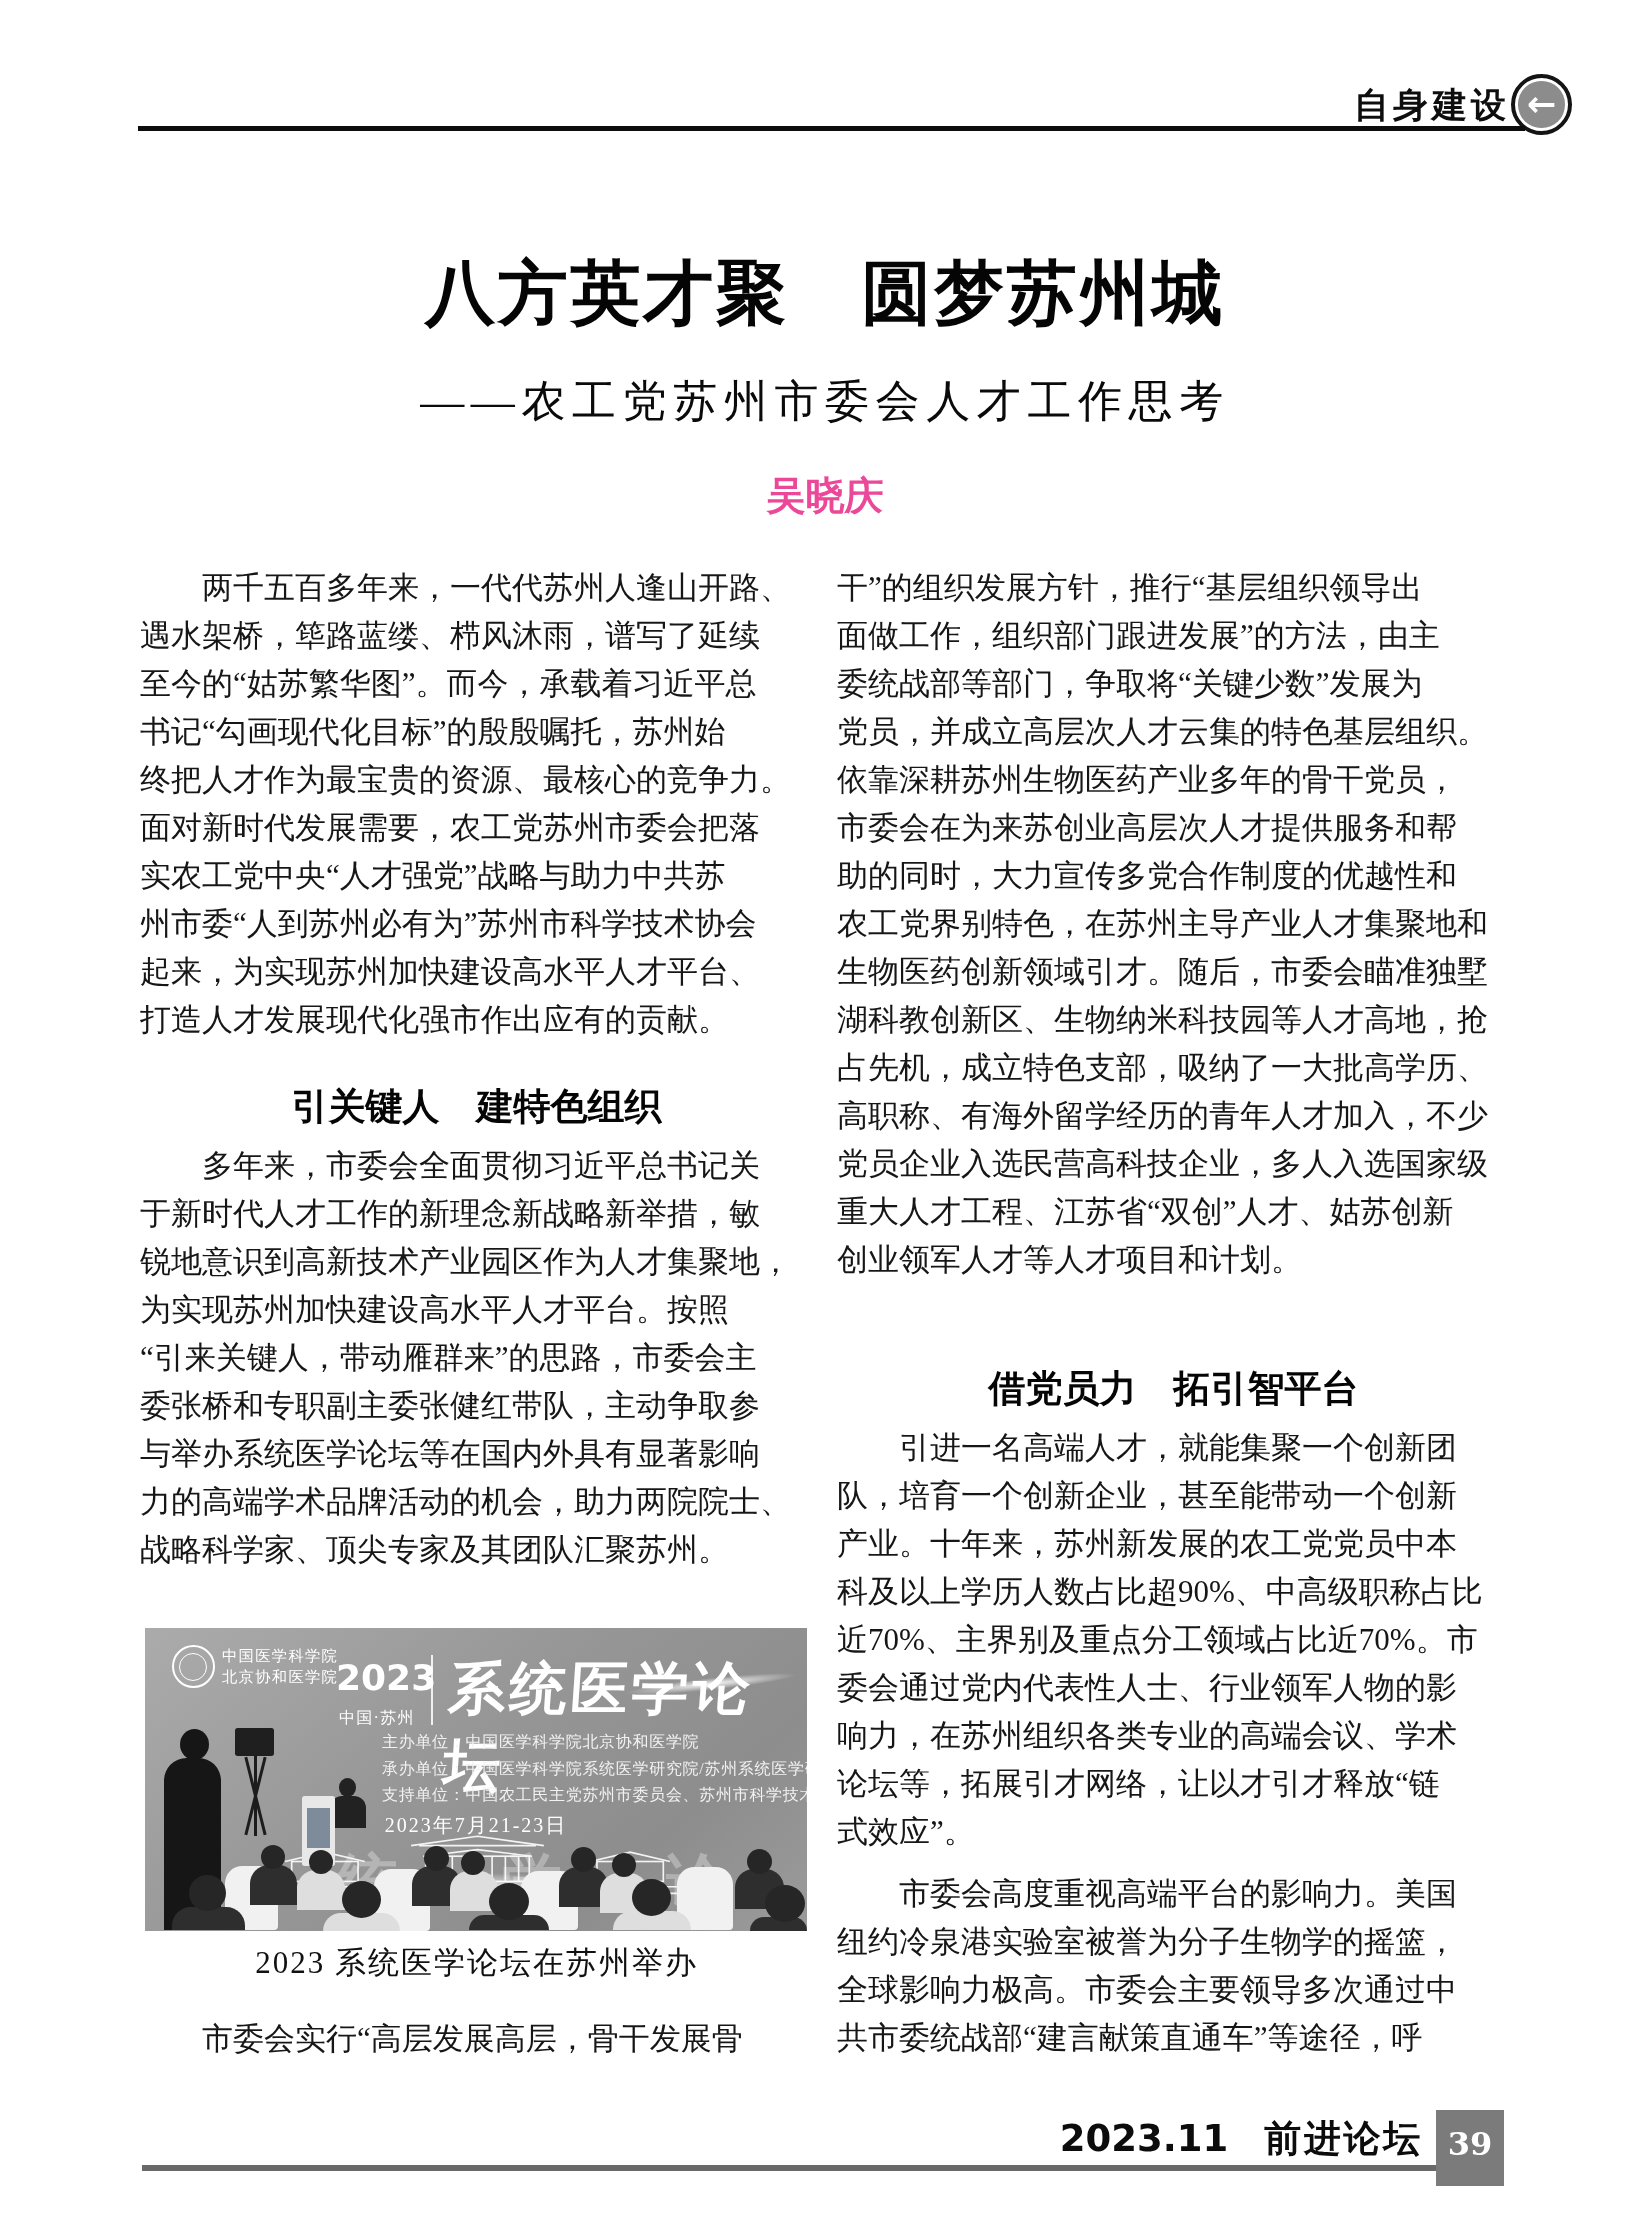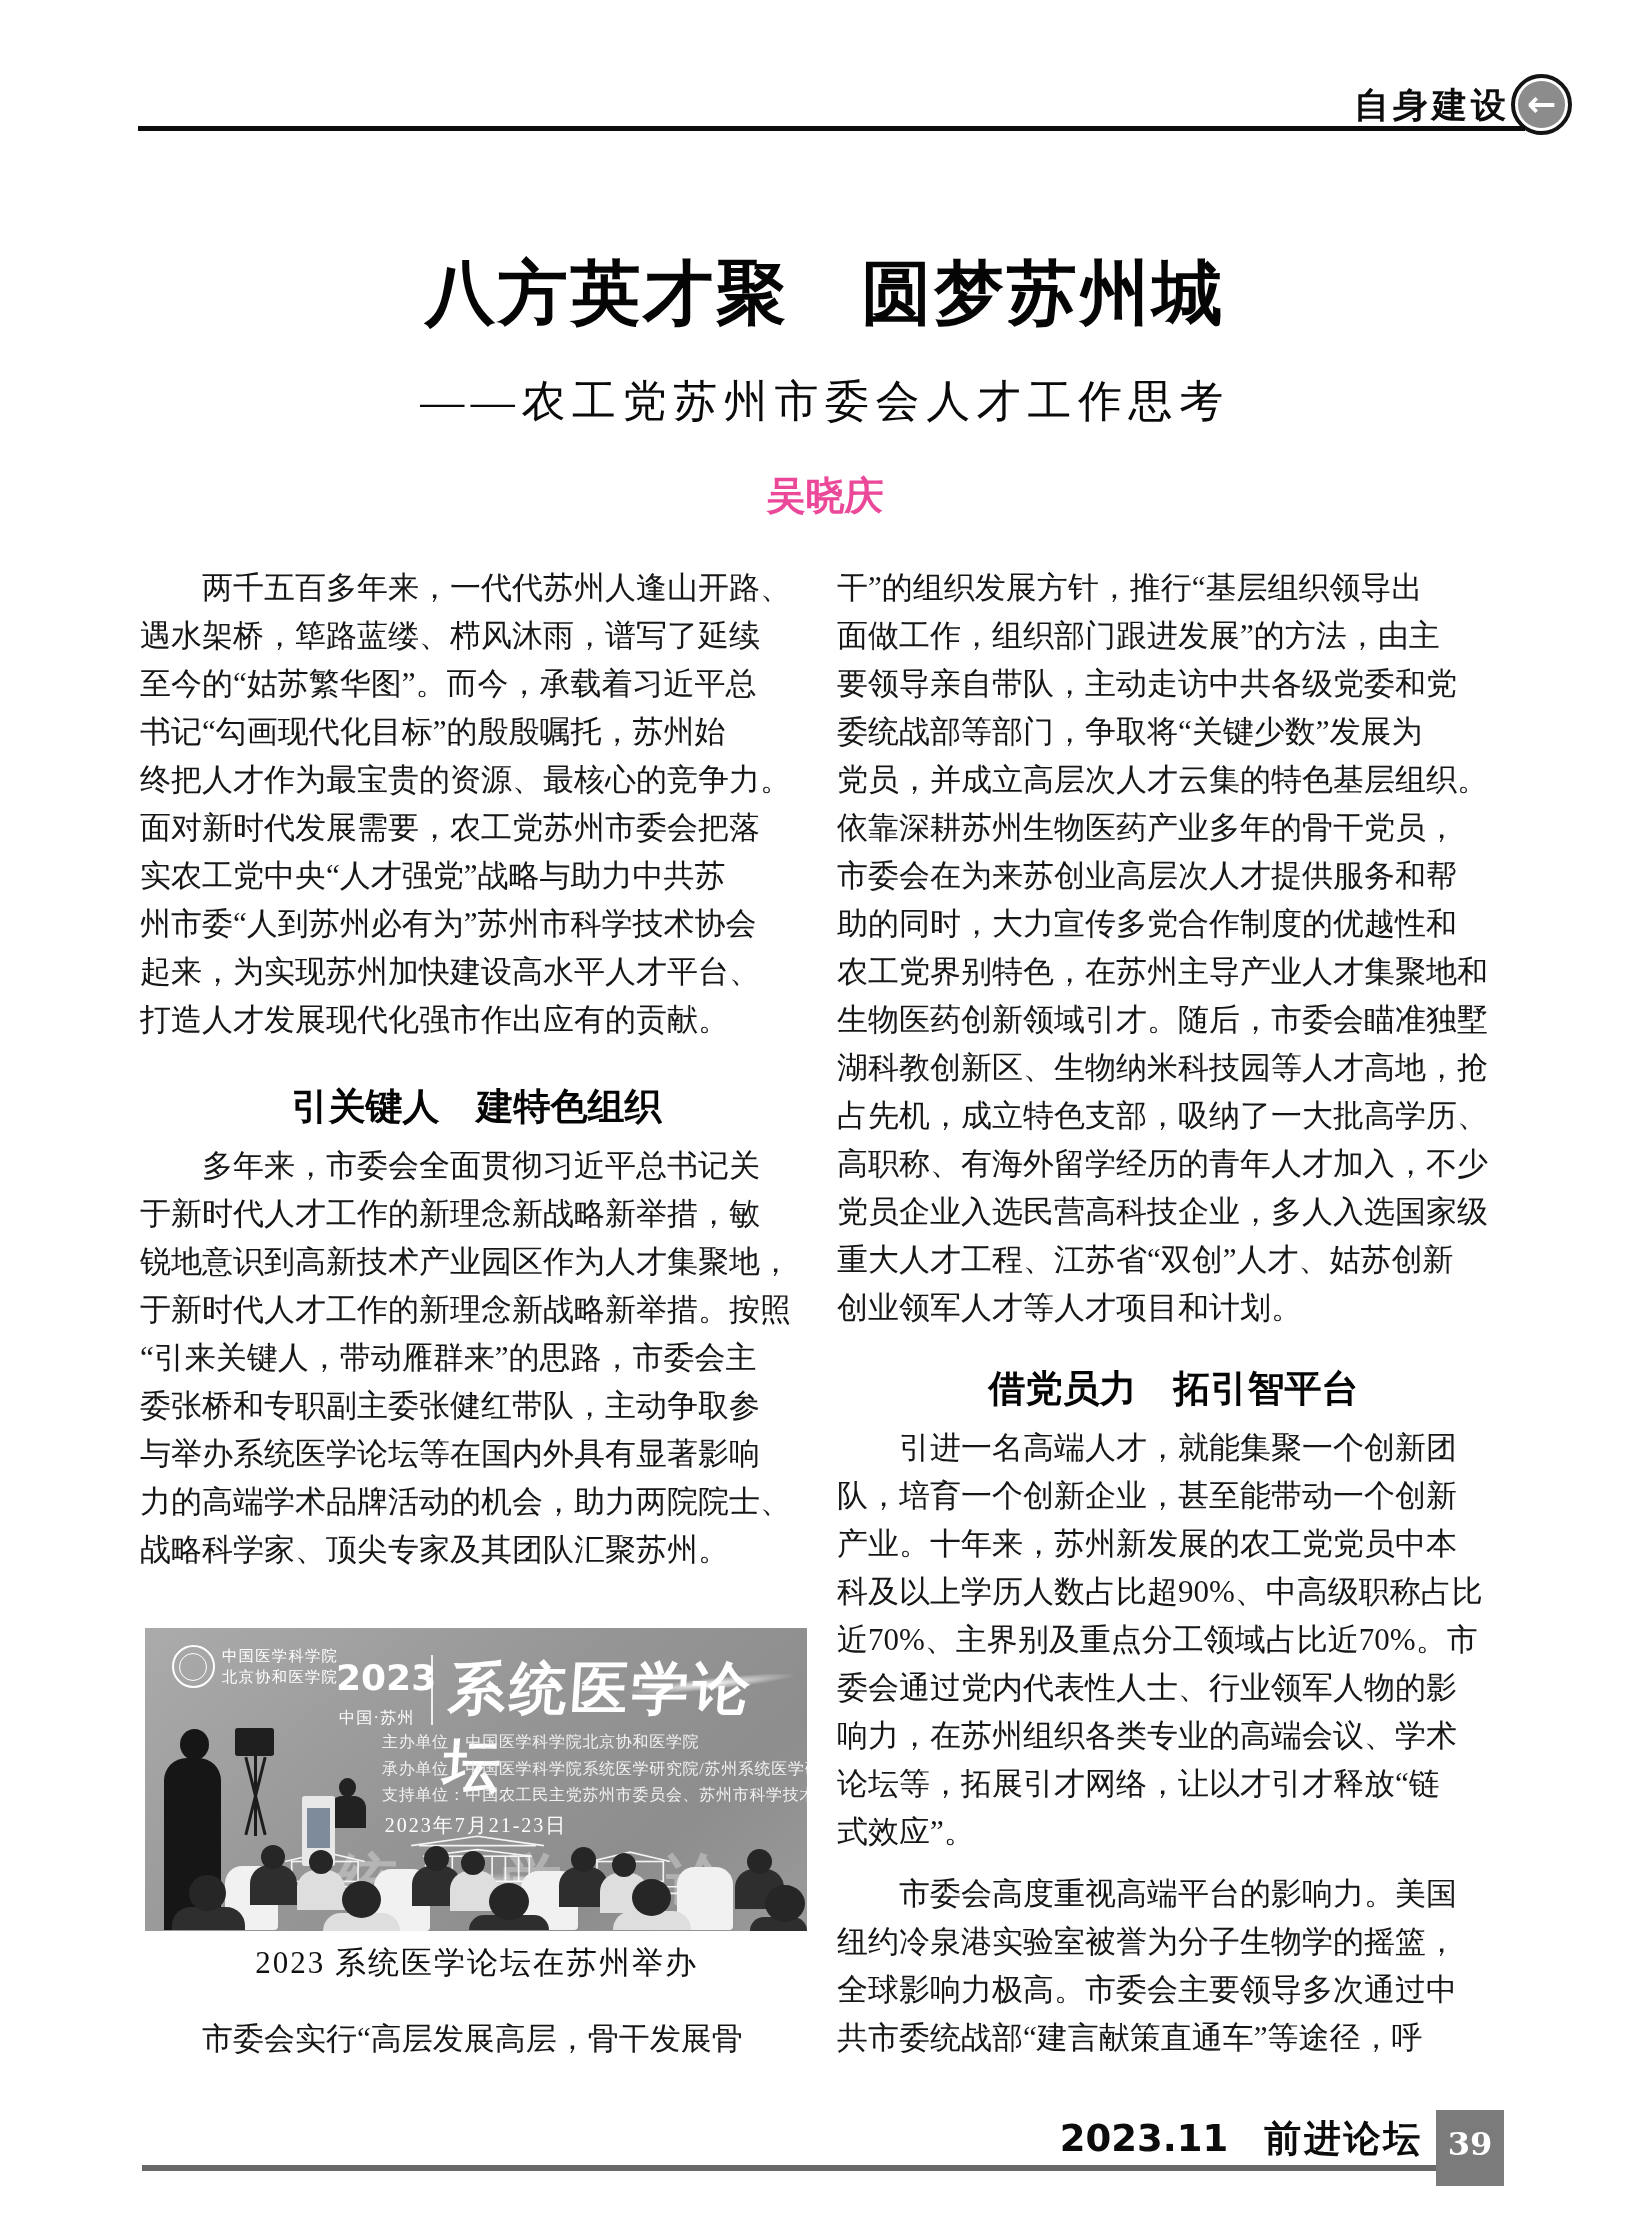--- a/index.html
+++ b/index.html
@@ -107,21 +107,21 @@
       <div class="bl">实农工党中央“人才强党”战略与助力中共苏</div>
       <div class="bl">州市委“人到苏州必有为”苏州市科学技术协会</div>
       <div class="bl">起来，为实现苏州加快建设高水平人才平台、</div>
       <div class="bl">打造人才发展现代化强市作出应有的贡献。</div>
     </div>
   <div class="col-heading" style="left:140px;top:1080px;">引关键人　建特色组织</div>
   <div class="pblock" style="left:140px;top:1142px;">
       <div class="bl">　　多年来，市委会全面贯彻习近平总书记关</div>
       <div class="bl">于新时代人才工作的新理念新战略新举措，敏</div>
       <div class="bl">锐地意识到高新技术产业园区作为人才集聚地，</div>
-      <div class="bl">于新时代人才工作的新理念新战略新举措。按照</div>
+      <div class="bl">为实现苏州加快建设高水平人才平台。按照</div>
       <div class="bl">“引来关键人，带动雁群来”的思路，市委会主</div>
       <div class="bl">委张桥和专职副主委张健红带队，主动争取参</div>
       <div class="bl">与举办系统医学论坛等在国内外具有显著影响</div>
       <div class="bl">力的高端学术品牌活动的机会，助力两院院士、</div>
       <div class="bl">战略科学家、顶尖专家及其团队汇聚苏州。</div>
     </div>
 
   <div class="photo">
     <div class="glare"></div>
     <div class="emblem"></div>
@@ -211,21 +211,20 @@
   </div>
 
   <div class="caption">2023 系统医学论坛在苏州举办</div>
   <div class="pblock" style="left:140px;top:2015px;">
       <div class="bl">　　市委会实行“高层发展高层，骨干发展骨</div>
     </div>
 
   <div class="pblock" style="left:837px;top:564px;">
       <div class="bl">干”的组织发展方针，推行“基层组织领导出</div>
       <div class="bl">面做工作，组织部门跟进发展”的方法，由主</div>
-      <div class="bl">要领导亲自带队，主动走访中共各级党委和党</div>
       <div class="bl">委统战部等部门，争取将“关键少数”发展为</div>
       <div class="bl">党员，并成立高层次人才云集的特色基层组织。</div>
       <div class="bl">依靠深耕苏州生物医药产业多年的骨干党员，</div>
       <div class="bl">市委会在为来苏创业高层次人才提供服务和帮</div>
       <div class="bl">助的同时，大力宣传多党合作制度的优越性和</div>
       <div class="bl">农工党界别特色，在苏州主导产业人才集聚地和</div>
       <div class="bl">生物医药创新领域引才。随后，市委会瞄准独墅</div>
       <div class="bl">湖科教创新区、生物纳米科技园等人才高地，抢</div>
       <div class="bl">占先机，成立特色支部，吸纳了一大批高学历、</div>
       <div class="bl">高职称、有海外留学经历的青年人才加入，不少</div>

